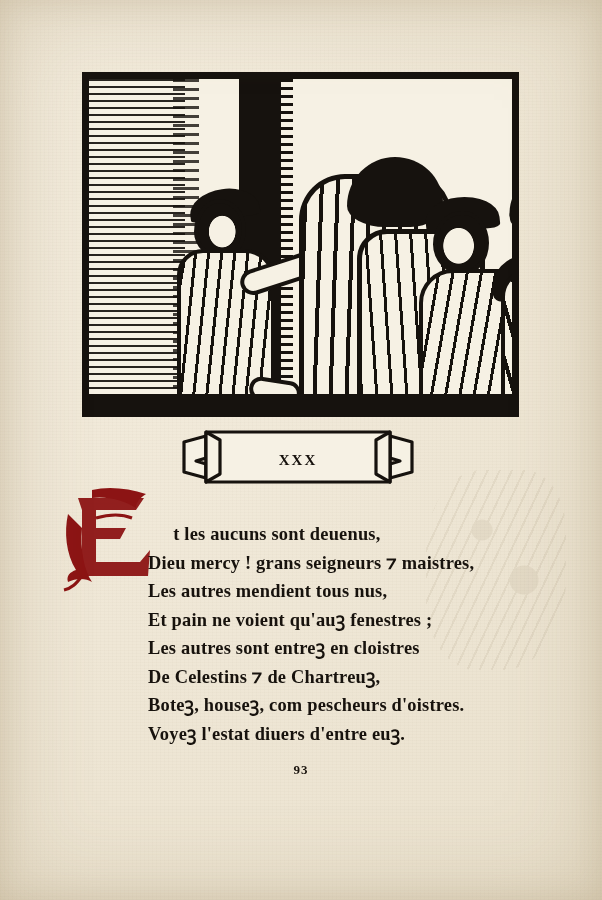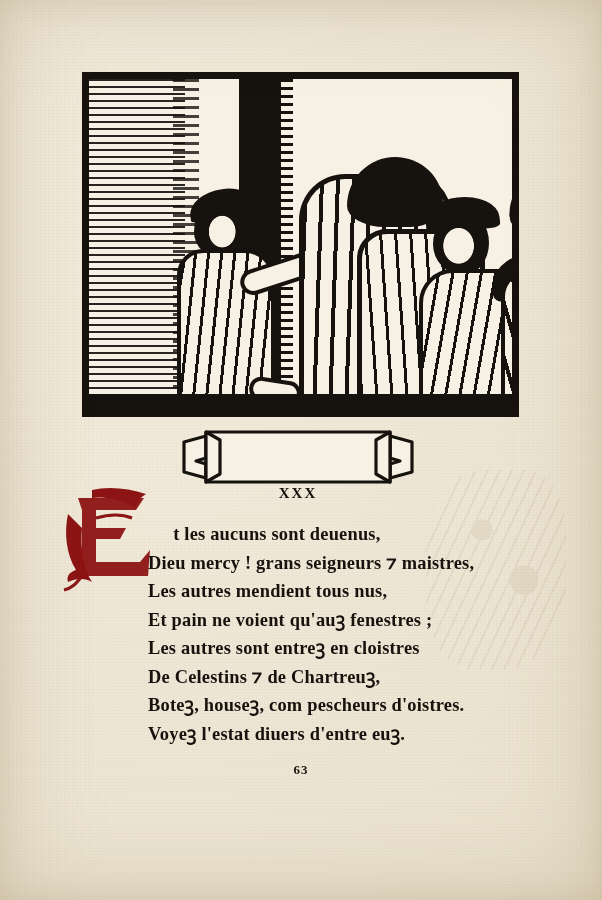--- a/index.html
+++ b/index.html
@@ -230,21 +230,20 @@
   .roman-num {
     position: absolute;
     left: 0; right: 0;
     top: 24px;
     text-align: center;
     font-family: "Liberation Serif", serif;
     font-size: 15px;
     font-weight: bold;
     letter-spacing: 2px;
     color: #17120d;
-    margin-top: 33px;
   }
 
   
   .dropcap {
     position: absolute;
     left: 62px;
     top: 484px;
     width: 96px;
     height: 108px;
   }
@@ -372,16 +371,16 @@
     <div class="verse-line first">t les aucuns sont deuenus,</div>
     <div class="verse-line">Dieu mercy ! grans seigneurs ⁊ maistres,</div>
     <div class="verse-line">Les autres mendient tous nus,</div>
     <div class="verse-line">Et pain ne voient qu'auꝫ fenestres ;</div>
     <div class="verse-line">Les autres sont entreꝫ en cloistres</div>
     <div class="verse-line">De Celestins ⁊ de Chartreuꝫ,</div>
     <div class="verse-line">Boteꝫ, houseꝫ, com pescheurs d'oistres.</div>
     <div class="verse-line">Voyeꝫ l'estat diuers d'entre euꝫ.</div>
   </div>
 
-  <div class="folio">63</div>
+  <div class="folio">93</div>
 
   <div class="edge-shade"></div>
 </div>
 
 </body></html>

